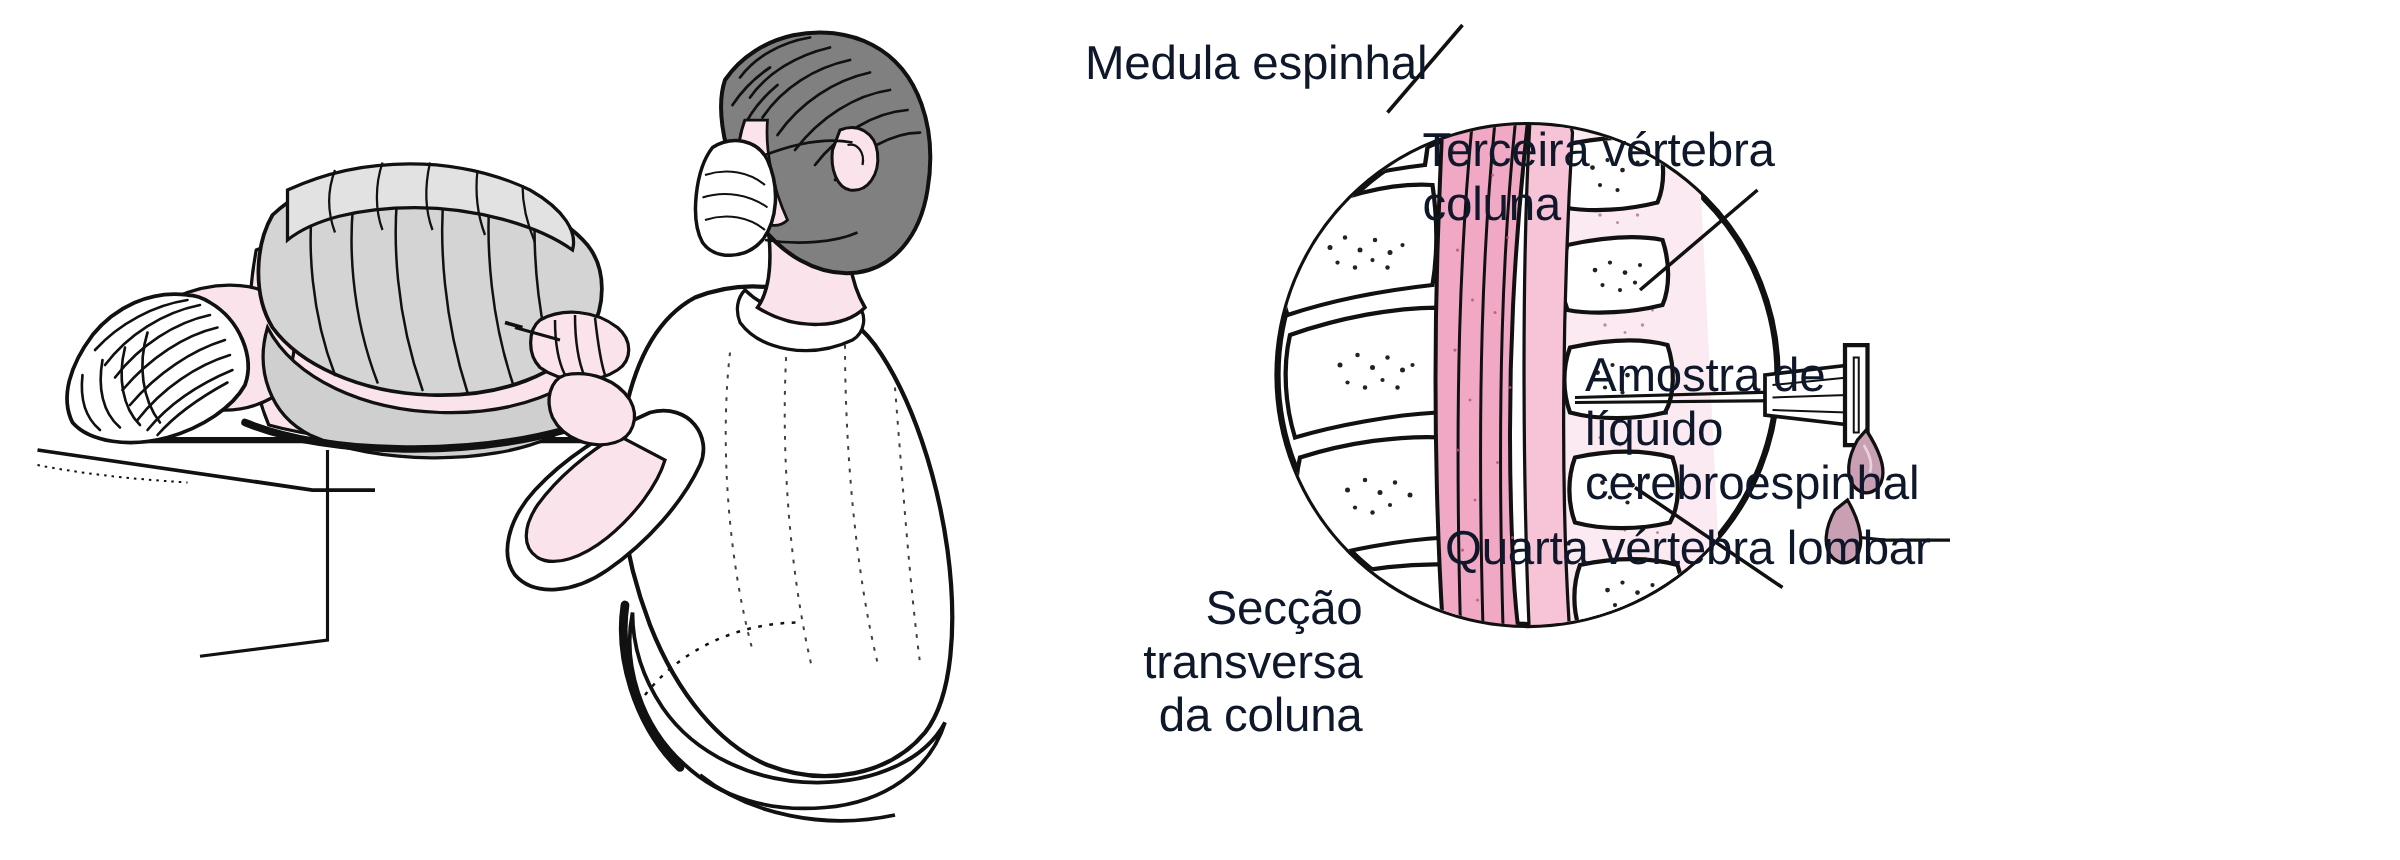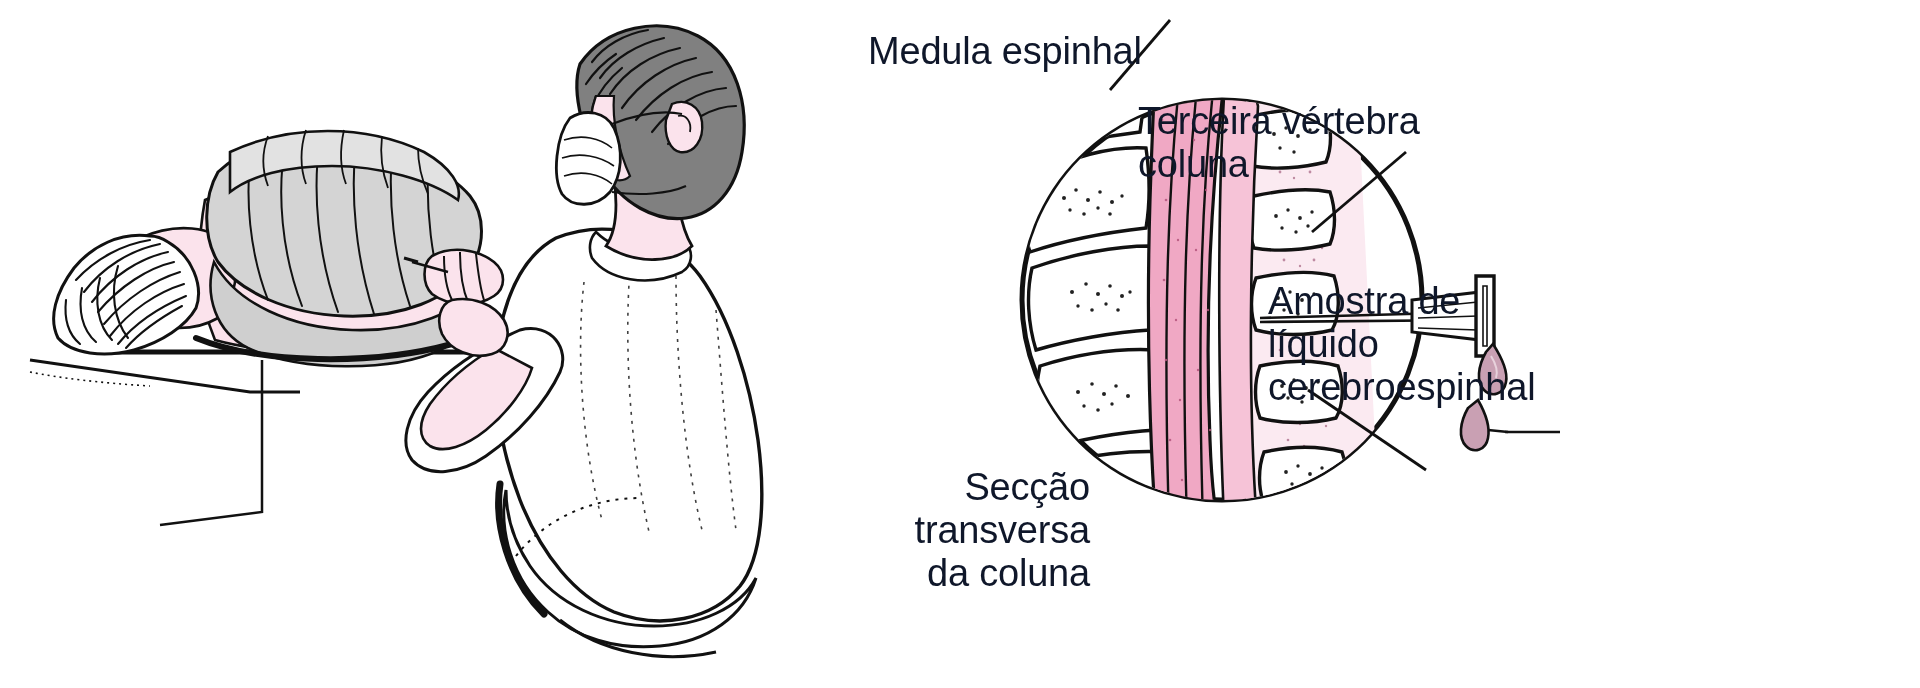--- a/index.html
+++ b/index.html
@@ -452,17 +452,18 @@
 
   <div class="label left" style="left:868px; top:30px;">Medula espinhal</div>
 
   <div class="label left" style="left:1138px; top:100px;">Terceira vértebra
 coluna</div>
 
   <div class="label left" style="left:1268px; top:256px;margin-top:24px;">Amostra de
 líquido
 cerebroespinhal</div>
 
+  <div class="label left" style="left:1156px; top:418px;">Quarta vértebra lombar</div>
 
   <div class="label center" style="left:790px; top:466px; width:300px;">Secção transversa
 da coluna</div>
 
 </div>
 
 </body></html>

